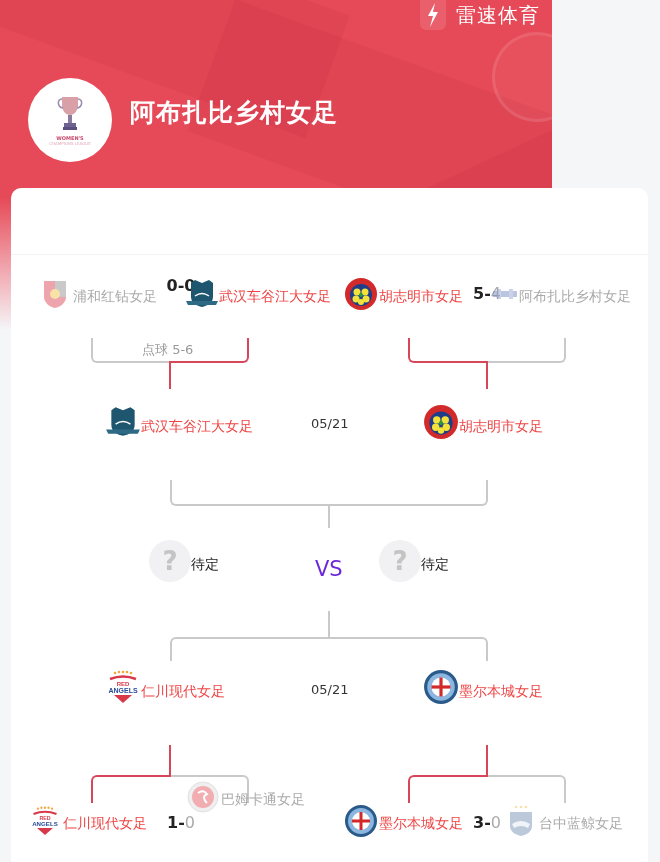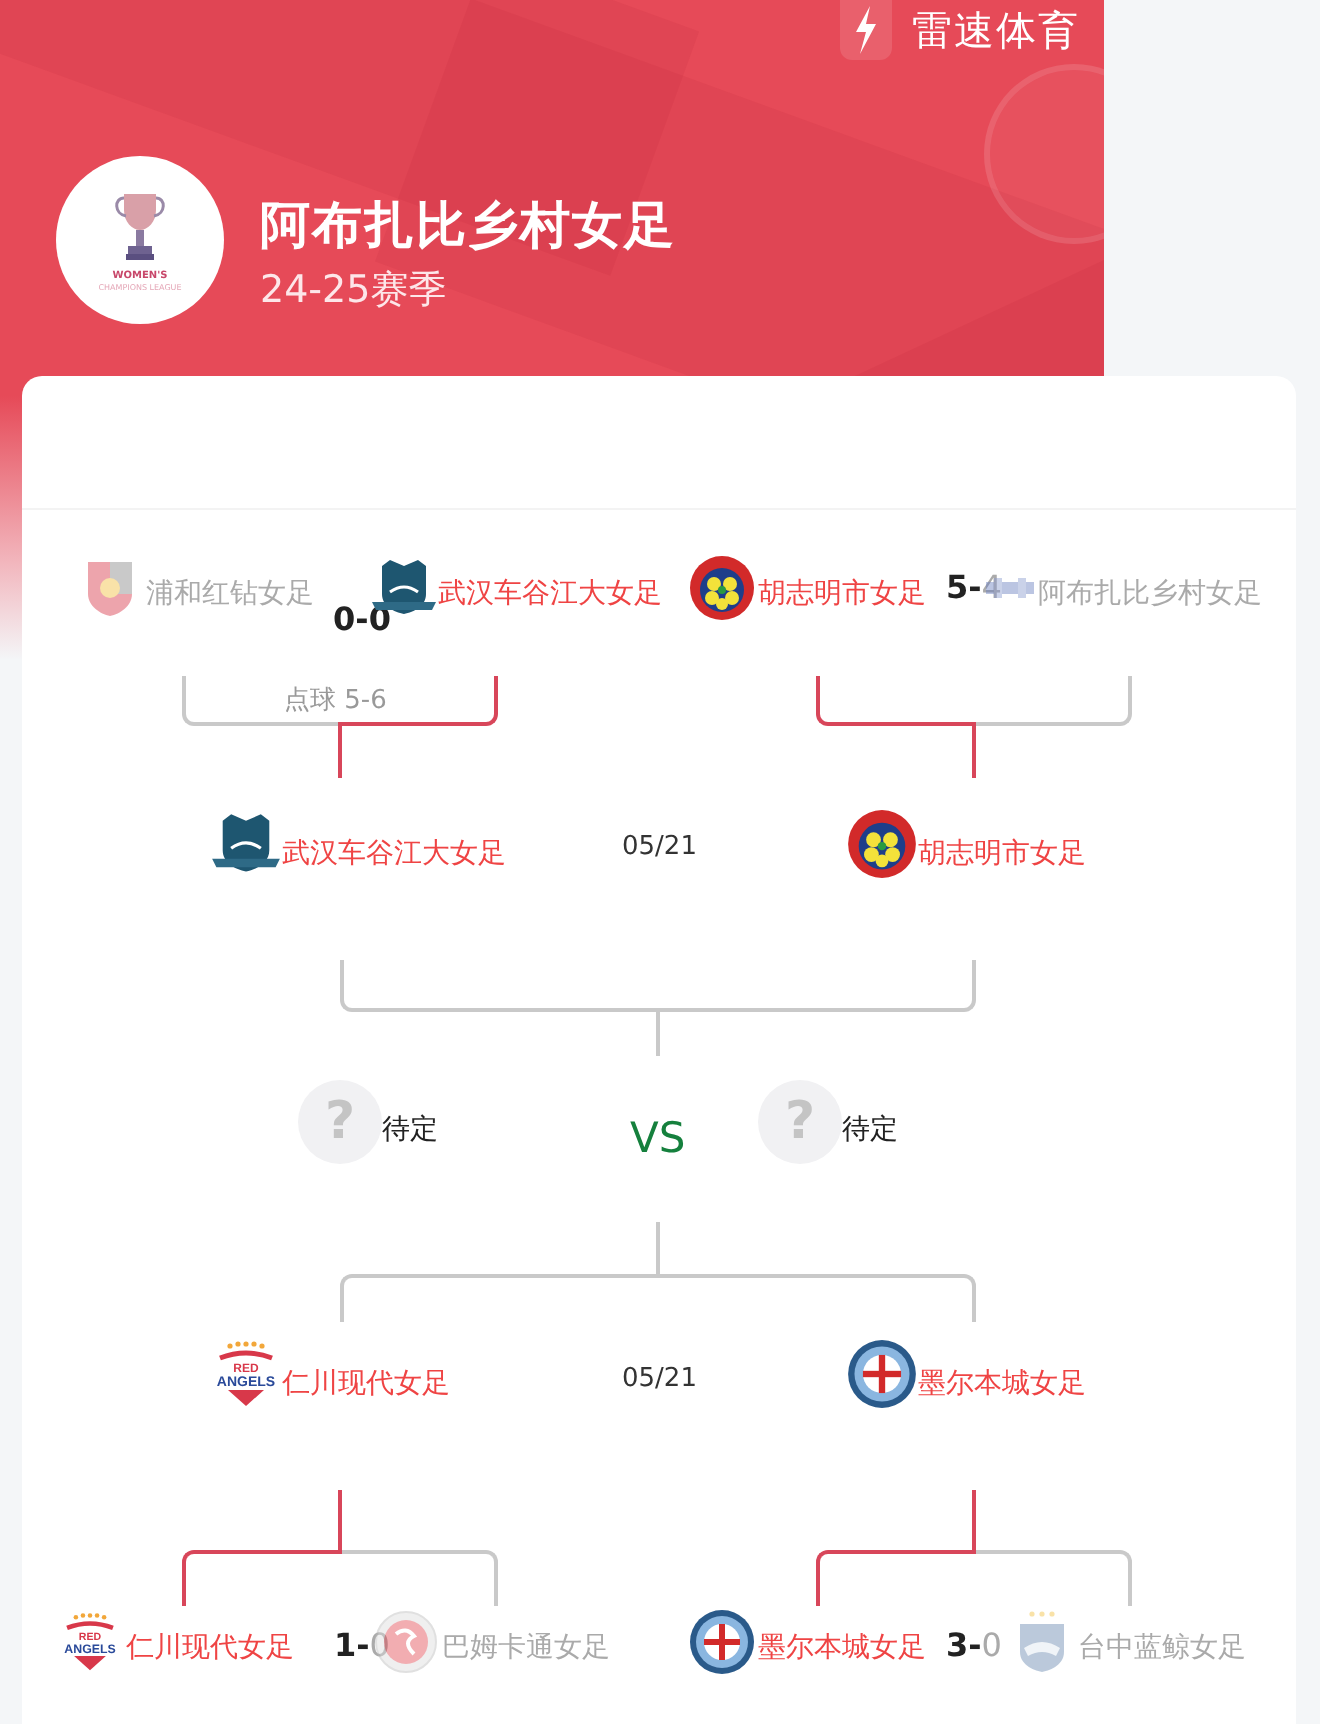--- a/index.html
+++ b/index.html
@@ -64,21 +64,21 @@
     position: absolute; width: 130px; display: flex; flex-direction: row; align-items: center;
   }
   .team .logo { width: 36px; height: 36px; display: flex; align-items: center; justify-content: center; }
   .team .name { font-size: 14px; margin-top: 6px; white-space: nowrap; color: #ef4444; }
   .team.loser .name { color: #aaa; }
   .team.loser .logo { opacity: 0.45; }
   .score { position: absolute; font-size: 16px; color: #222; font-weight: bold; text-align: center; }
   .score .lose { color: #aaa; font-weight: normal; }
   .pens { position: absolute; font-size: 13px; color: #999; margin-top: 46px; }
   .date { position: absolute; font-size: 13px; color: #333; }
-  .vs { position: absolute; font-size: 21px; color: #15803d; }
+  .vs { position: absolute; font-size: 21px; color: #6d28d9; }
   .line { position: absolute; }
   .gray { border-color: #c9c9c9 !important; }
   .red { border-color: #d8465a !important; }
   .q {
     width: 42px; height: 42px; border-radius: 50%; background: #f1f1f3;
     display: flex; align-items: center; justify-content: center;
     font-size: 26px; font-weight: bold; color: #c4c4c4;
   }
   .tbd-label { font-size: 14px; color: #222; margin-top: 8px; }
 </style>
@@ -106,37 +106,36 @@
       <path d="M6 4 C1 4 1 12 7 13" stroke="#9a8aa8" stroke-width="1.5" fill="none"></path>
       <path d="M22 4 C27 4 27 12 21 13" stroke="#9a8aa8" stroke-width="1.5" fill="none"></path>
       <rect x="12" y="20" width="4" height="8" fill="#8a7aa0"></rect>
       <rect x="8" y="28" width="12" height="4" fill="#6e6290"></rect>
       <rect x="7" y="32" width="14" height="3" fill="#5a4f80"></rect>
     </svg>
     <span class="cup-label">WOMEN'S</span>
     <span class="cup-sub">CHAMPIONS LEAGUE</span>
   </div>
   <div class="league-title">阿布扎比乡村女足</div>
-  <div class="league-season">24-25赛季</div>
 </div>
 
 <div class="card">
   <div class="tag-divider"></div>
 
   <div class="team loser" style="left:26px;top:88px;">
     <div class="logo">
       <svg width="26" height="30" viewBox="0 0 26 30">
           <path d="M2 2 H24 V18 C24 24 18 28 13 29 C8 28 2 24 2 18 Z" fill="#d8384a"></path>
           <rect x="13" y="2" width="11" height="16" fill="#888"></rect>
           <circle cx="13" cy="15" r="5" fill="#f2c040"></circle>
         </svg>
     </div>
     <span class="name">浦和红钻女足</span>
   </div>
-  <div class="score" style="left:140px;top:88px;width:60px;margin-top:24px;">
+  <div class="score" style="left:140px;top:88px;width:60px;">
     <span>0</span><span>-</span><span>0</span>
   </div>
   <div class="pens" style="left:131px;top:107px;">点球 5-6</div>
   <div class="team" style="left:174px;top:88px;">
     <div class="logo">
       <svg width="34" height="30" viewBox="0 0 34 30">
           <path d="M6 4 L10 1 L17 4 L24 1 L28 4 V18 C28 24 22 27 17 28 C12 27 6 24 6 18 Z" fill="#1e5670"></path>
           <path d="M10 17 Q17 12 24 17" stroke="#fff" stroke-width="1.5" fill="none"></path>
           <path d="M1 22 H33 L31 26 H3 Z" fill="#2e6a86"></path>
         </svg>
@@ -280,21 +279,21 @@
           <text x="17" y="16" font-size="6" text-anchor="middle" fill="#d8384a" font-weight="bold" font-family="Liberation Sans, sans-serif">RED</text>
           <text x="17" y="23" font-size="7" text-anchor="middle" fill="#2a4a9a" font-weight="bold" font-family="Liberation Sans, sans-serif">ANGELS</text>
           <path d="M8 25 H26 L17 33 Z" fill="#d8384a"></path>
         </svg>
     </div>
     <span class="name">仁川现代女足</span>
   </div>
   <div class="score" style="left:140px;top:625px;width:60px;">
     <span>1</span><span>-</span><span class="lose">0</span>
   </div>
-  <div class="team loser" style="left:174px;top:615px;">
+  <div class="team loser" style="left:174px;top:591px;">
     <div class="logo">
       <svg width="32" height="32" viewBox="0 0 32 32">
           <circle cx="16" cy="16" r="15" fill="#ddd" stroke="#bbb"></circle>
           <circle cx="16" cy="16" r="11" fill="#e34b55"></circle>
           <path d="M11 12 Q16 8 20 13 Q14 16 20 22" stroke="#fff" stroke-width="2" fill="none"></path>
         </svg>
     </div>
     <span class="name">巴姆卡通女足</span>
   </div>
 

